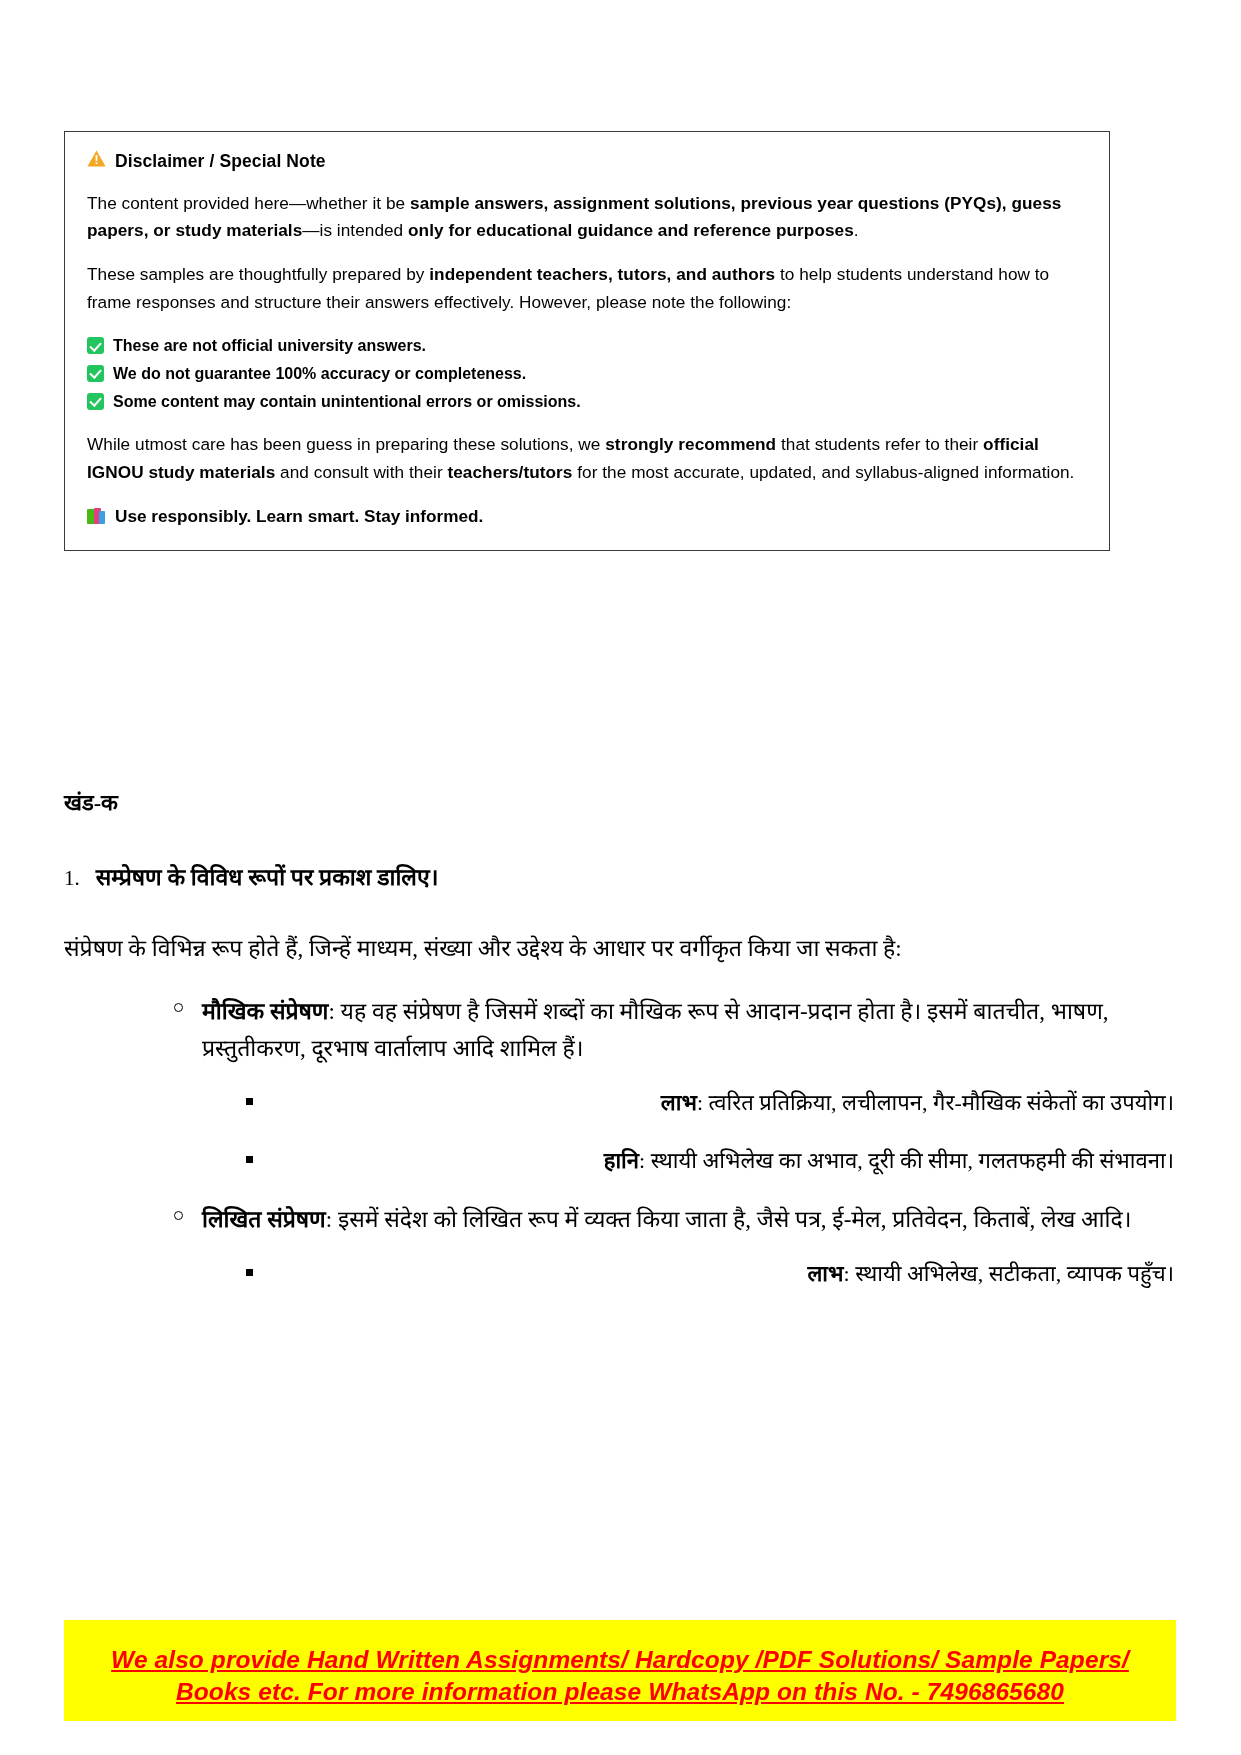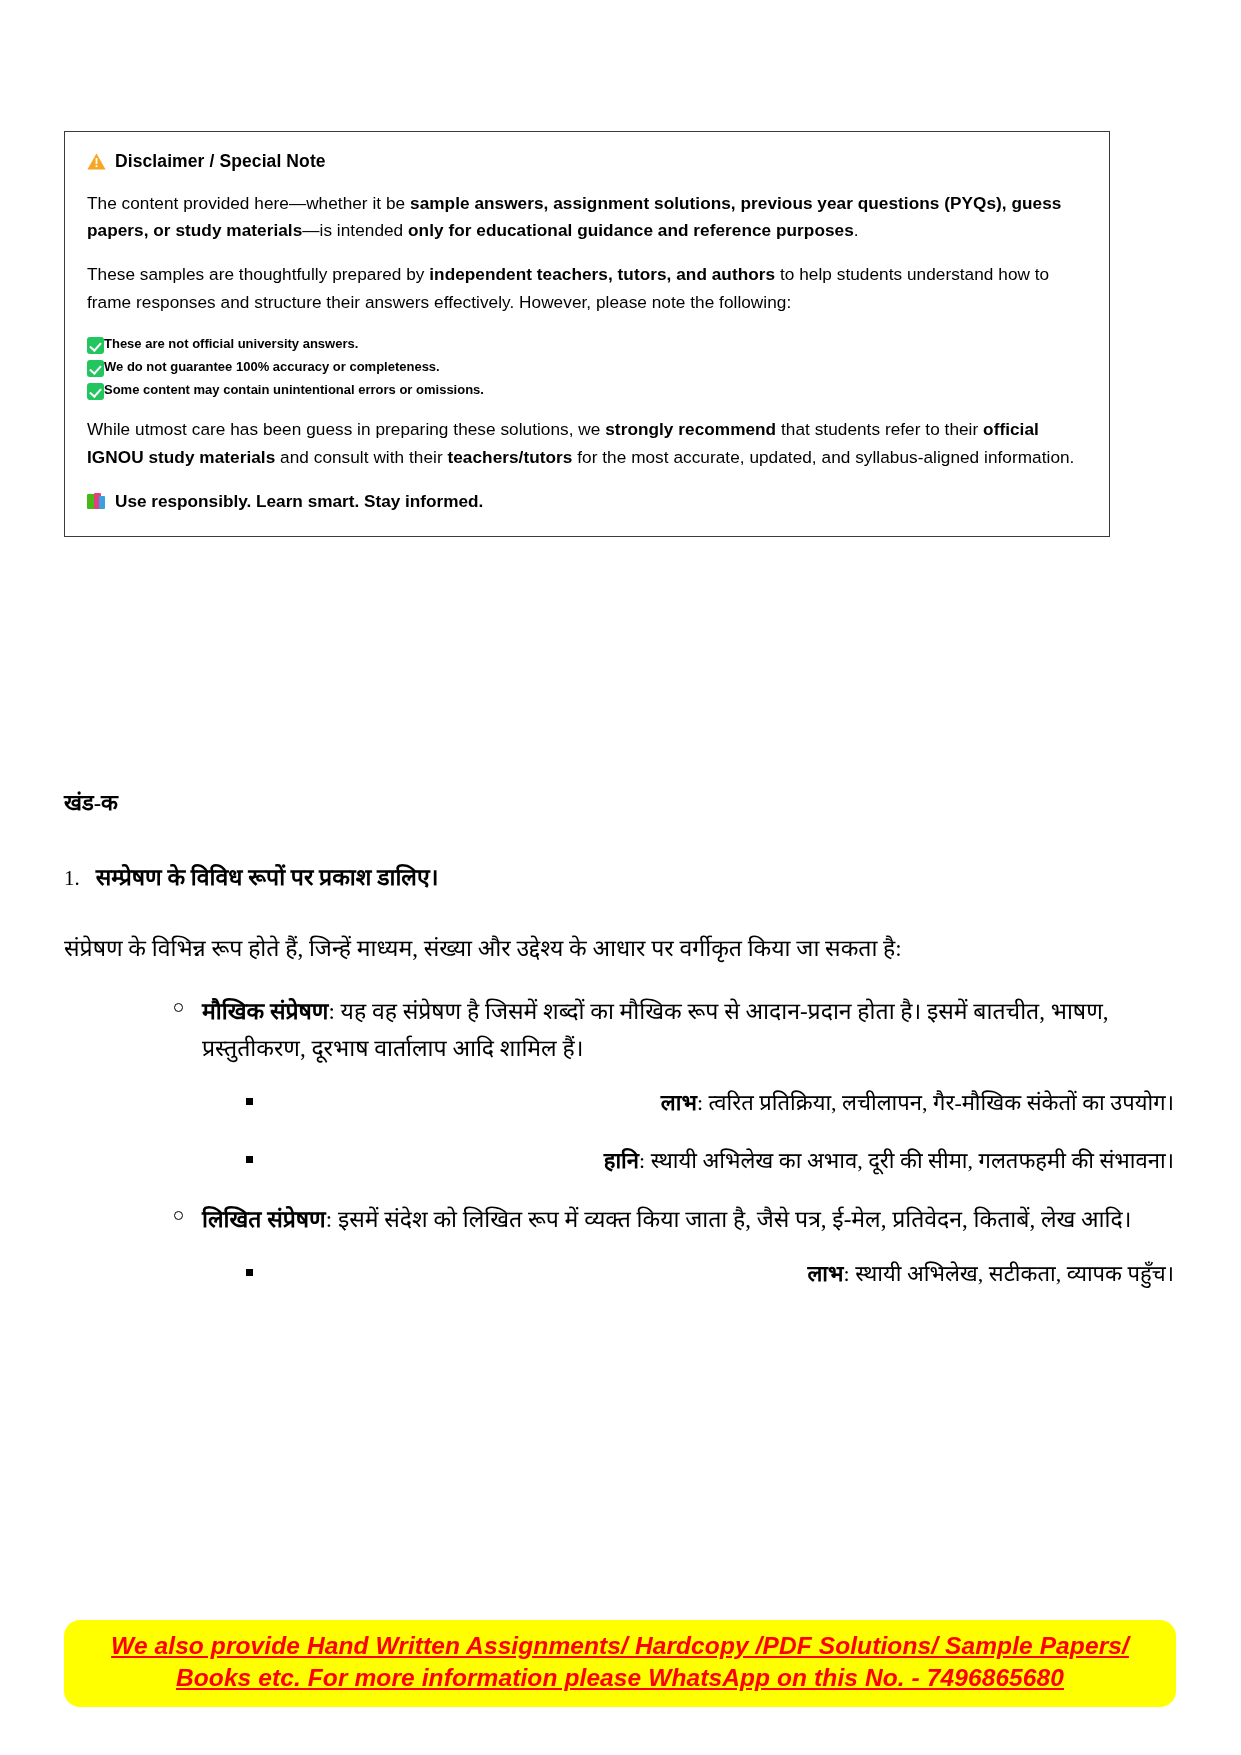--- a/index.html
+++ b/index.html
@@ -33,21 +33,21 @@
     padding: 18px 22px 20px 22px;
     background: #ffffff;
   }
 
   .disc-title {
     font-size: 17.5px;
     font-weight: bold;
     line-height: 1.35;
     margin: 0 0 16px 0;
     display: flex;
-    align-items: center;
+    align-items: flex-start;
     gap: 9px;
     letter-spacing: 0.1px;
   }
 
   .warn-icon {
     display: inline-block;
     width: 19px;
     height: 17px;
     flex: 0 0 auto;
     position: relative;
@@ -62,25 +62,26 @@
   .disc-p:last-child { margin-bottom: 0; }
 
   .disc-p b { font-weight: bold; }
 
   .check-list {
     margin: 0 0 16px 0;
     padding: 0;
     list-style: none;
   }
   .check-list li {
-    font-size: 13px;
+    font-size: 16px;
     font-weight: bold;
     line-height: 1.62;
     display: flex;
     align-items: flex-start;
+    gap: 9px;
     margin-bottom: 2px;
   }
   .check-box-icon {
     flex: 0 0 auto;
     width: 17px;
     height: 17px;
     margin-top: 4px;
     background: #22c55e;
     border-radius: 3px;
     position: relative;
@@ -211,23 +212,22 @@
   }
 
   
   .footer-banner {
     position: absolute;
     left: 64px;
     top: 1620px;
     width: 1112px;
     background: #ffff00;
     text-align: center;
-    padding: 10px 6px 12px 6px;
+    padding: 24px 6px 12px 6px;
     box-sizing: border-box;
-    border-radius: 16px;
   }
   .footer-banner div {
     color: #ff0000;
     font-weight: bold;
     font-style: italic;
     text-decoration: underline;
     font-size: 24.5px;
     line-height: 1.32;
     letter-spacing: 0.1px;
   }

